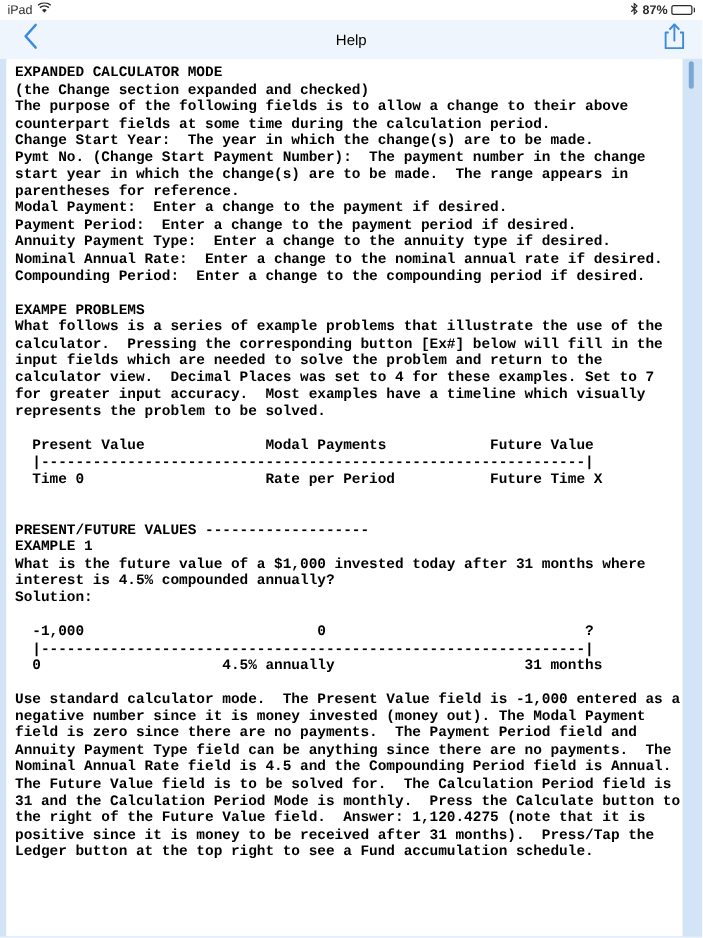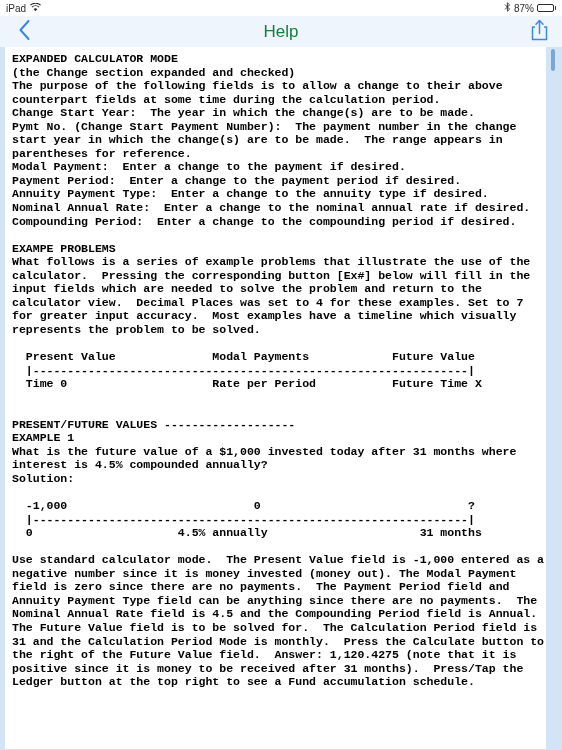--- a/index.html
+++ b/index.html
@@ -43,21 +43,21 @@
   }
   #status-right {
     margin-left: auto;
     display: flex;
     align-items: center;
     gap: 3px;
     z-index: 2;
   }
   .wifi-glyph { font-size: 10px; line-height: 1; }
   .bt-glyph { font-size: 9px; line-height: 1; }
-  .battery-pct { font-size: 10px; font-weight: normal; }
+  .battery-pct { font-size: 10px; font-weight: bold; }
   .battery-body {
     width: 17px; height: 8px;
     border: 1px solid #2b2b2b;
     border-radius: 2px;
     position: relative;
     box-sizing: border-box;
     padding: 1px;
   }
   .battery-fill {
     background: #2b2b2b;
@@ -78,22 +78,22 @@
     background: #eff5fc;
     position: relative;
     display: flex;
     align-items: center;
     box-sizing: border-box;
   }
   #nav-title {
     position: absolute;
     left: 0; right: 0;
     text-align: center;
-    font-size: 17px;
-    color: #15803d;
+    font-size: 12px;
+    color: #000000;
     font-family: "Liberation Sans", sans-serif;
   }
   #back-button {
     margin-left: 13px;
     width: 22px; height: 26px;
     display: flex; align-items: center; justify-content: center;
     z-index: 2;
     cursor: pointer;
   }
   #share-button {

